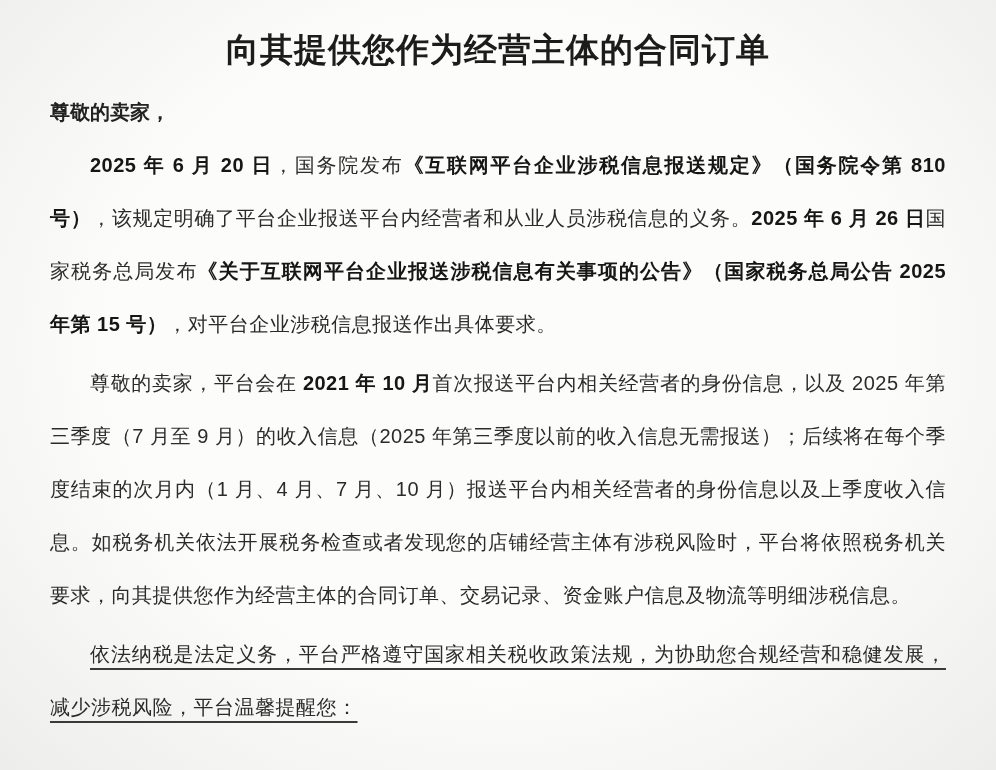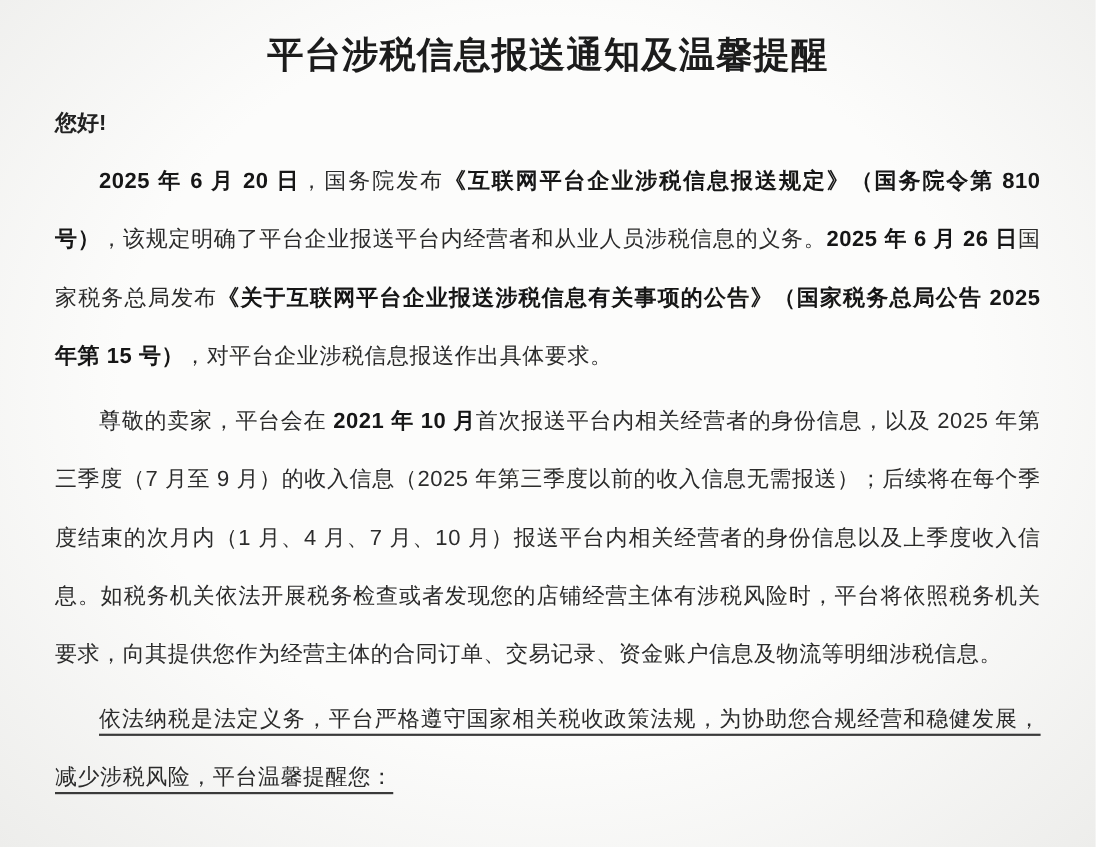--- a/index.html
+++ b/index.html
@@ -62,24 +62,24 @@
     text-decoration-thickness: 1.5px;
     text-underline-offset: 7px;
     text-decoration-color: #3a3a3a;
   }
 </style>
 </head>
 <body>
 
 <div class="page">
 
-  <h1 class="title">平台涉税信息报送通知及温馨提醒</h1>
+  <h1 class="title">向其提供您作为经营主体的合同订单</h1>
 
+  <p class="greet">尊敬的卖家，</p>
 
-  <p class="greet">您好!</p>
 
   <p class="para"><span class="b">2025 年 6 月 20 日</span><span>，国务院发布</span><span class="b">《互联网平台企业涉税信息报送规定》（国务院令第 810 号）</span><span>，该规定明确了平台企业报送平台内经营者和从业人员涉税信息的义务。</span><span class="b">2025 年 6 月 26 日</span><span>国家税务总局发布</span><span class="b">《关于互联网平台企业报送涉税信息有关事项的公告》（国家税务总局公告 2025 年第 15 号）</span><span>，对平台企业涉税信息报送作出具体要求。</span></p>
 
   <p class="para"><span>尊敬的卖家，平台会在 </span><span class="b">2021 年 10 月</span><span>首次报送平台内相关经营者的身份信息，以及 2025 年第三季度（7 月至 9 月）的收入信息（2025 年第三季度以前的收入信息无需报送）；后续将在每个季度结束的次月内（1 月、4 月、7 月、10 月）报送平台内相关经营者的身份信息以及上季度收入信息。如税务机关依法开展税务检查或者发现您的店铺经营主体有涉税风险时，平台将依照税务机关要求，向其提供您作为经营主体的合同订单、交易记录、资金账户信息及物流等明细涉税信息。</span></p>
 
   <p class="para underline-para">依法纳税是法定义务，平台严格遵守国家相关税收政策法规，为协助您合规经营和稳健发展，减少涉税风险，平台温馨提醒您：</p>
 
 </div>
 
 </body></html>

